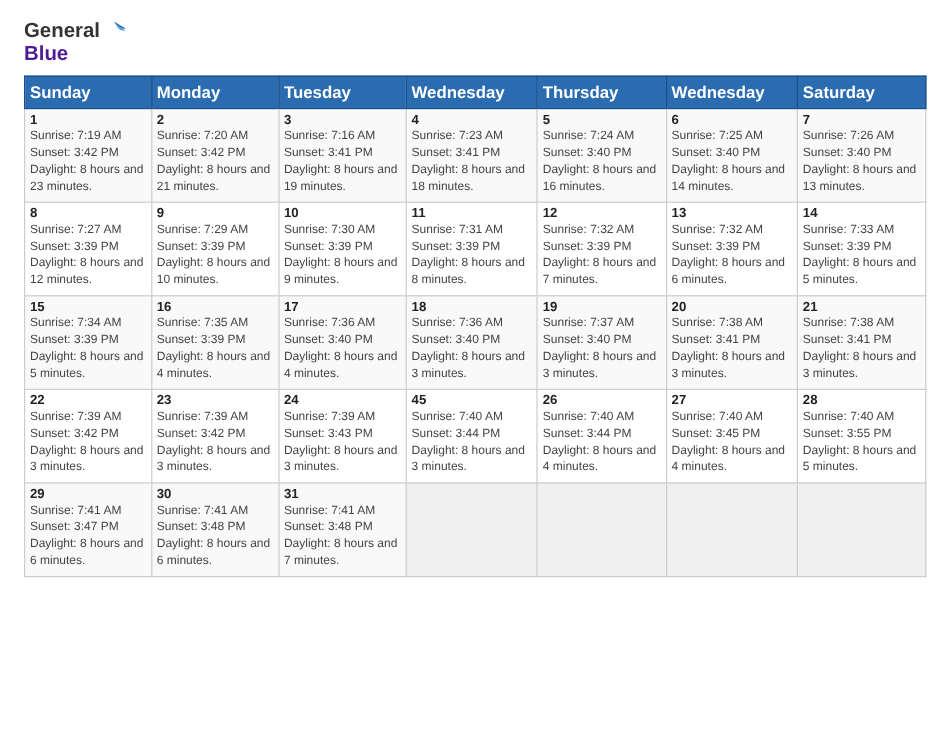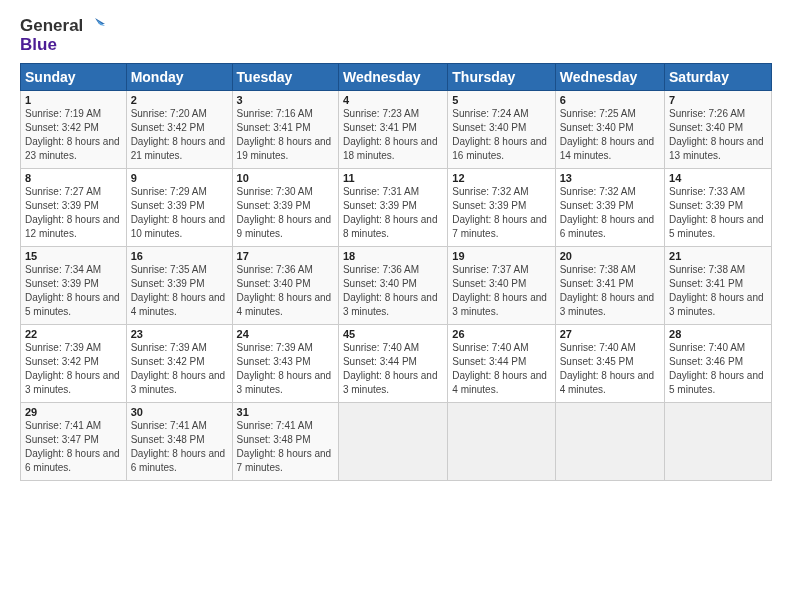--- a/index.html
+++ b/index.html
@@ -338,21 +338,21 @@
           <div class="day-info">
             <span>Sunrise: 7:40 AM</span><br>
             <span>Sunset: 3:45 PM</span><br>
             <span>Daylight: 8 hours and 4 minutes.</span>
           </div>
         </td>
           <td>
           <span class="day-num">28</span>
           <div class="day-info">
             <span>Sunrise: 7:40 AM</span><br>
-            <span>Sunset: 3:46 PM</span><br>
+            <span>Sunset: 3:55 PM</span><br>
             <span>Daylight: 8 hours and 5 minutes.</span>
           </div>
         </td>
         </tr>
         <tr>
           <td>
           <span class="day-num">29</span>
           <div class="day-info">
             <span>Sunrise: 7:41 AM</span><br>
             <span>Sunset: 3:47 PM</span><br>

